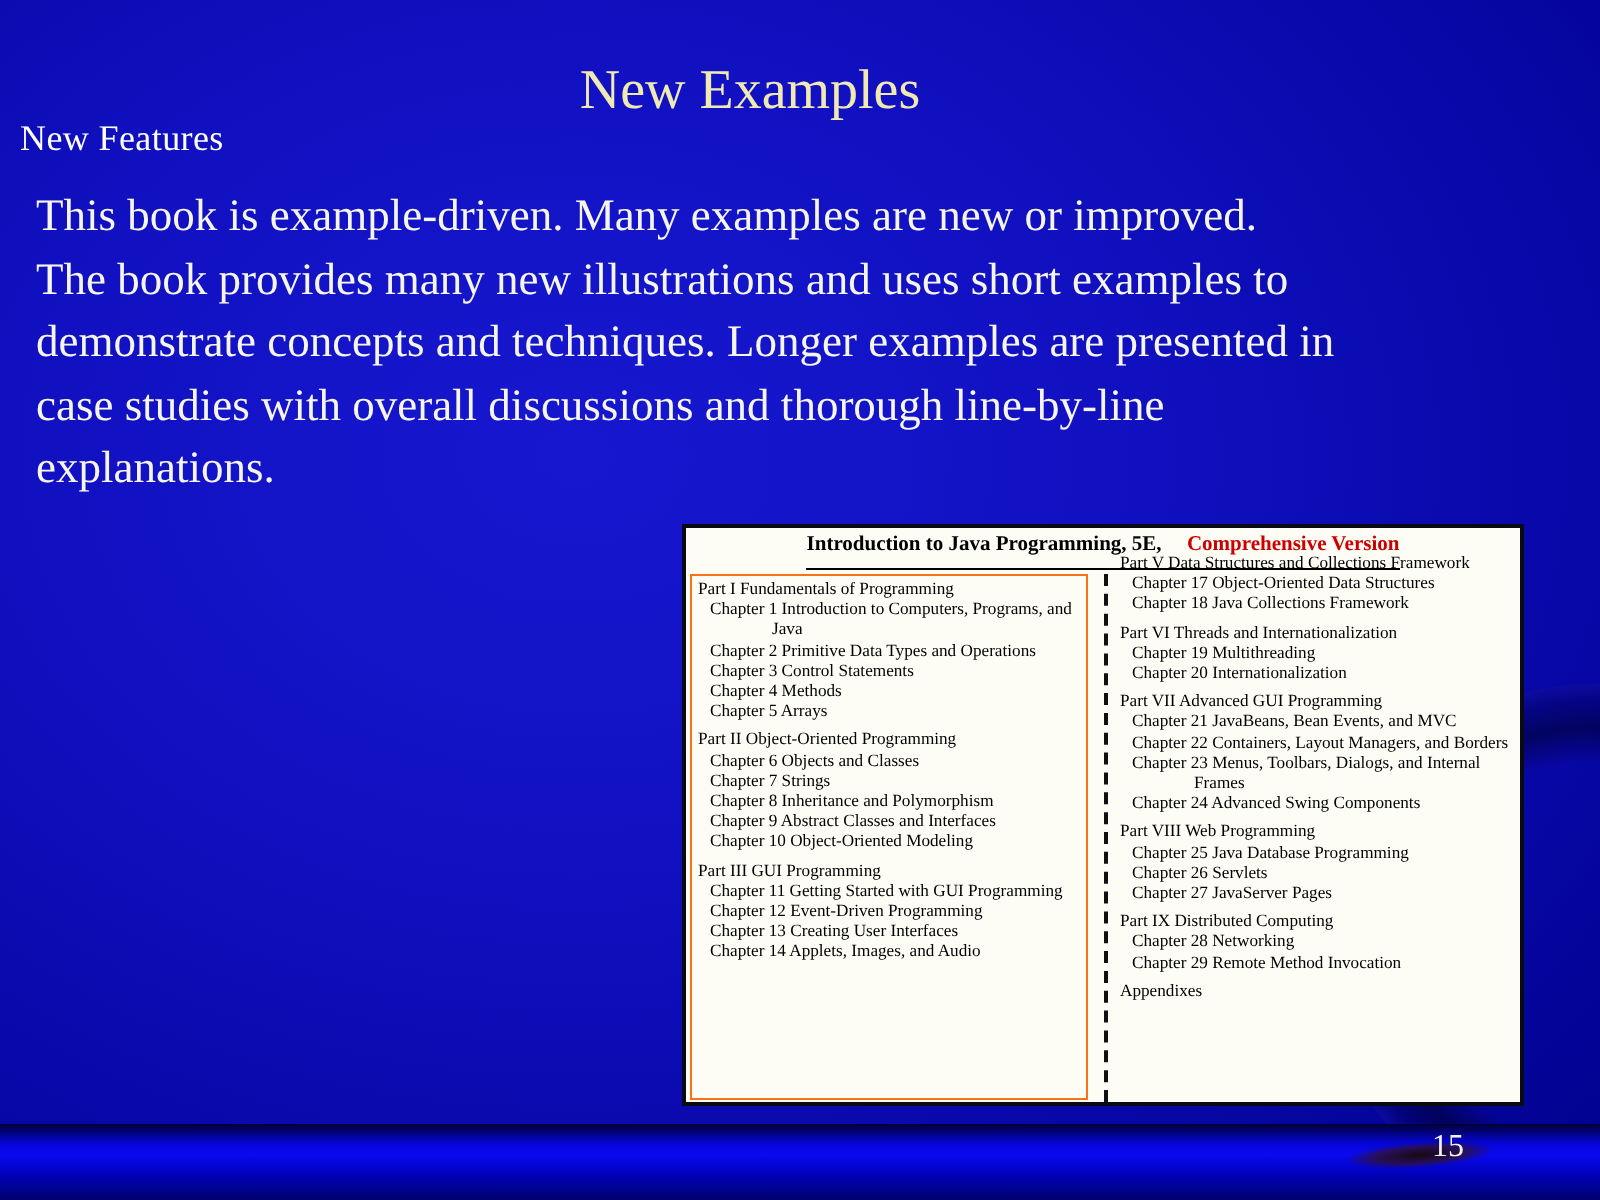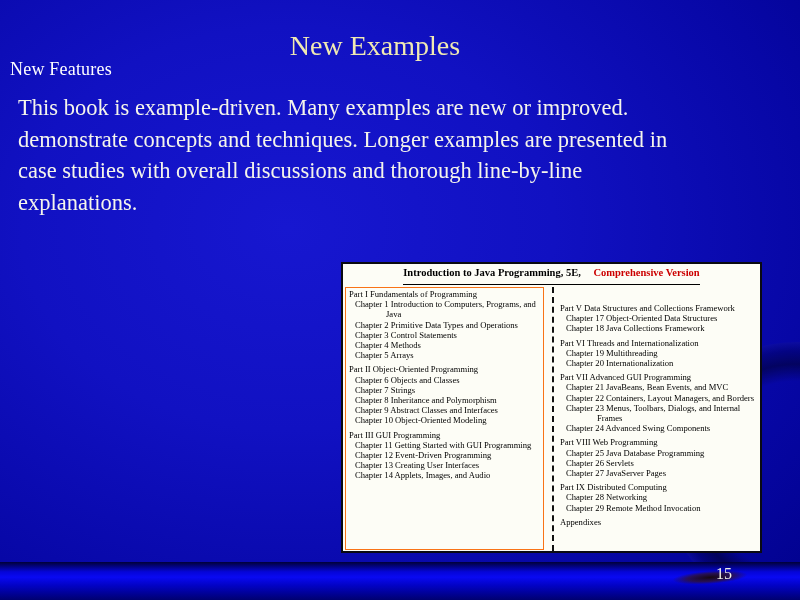--- a/index.html
+++ b/index.html
@@ -62,21 +62,21 @@
   }
   .toc-left{
     position:absolute;left:2px;top:23px;width:199px;height:263px;
     border:1px solid #f97316;box-sizing:border-box;padding:1px 2px;overflow:hidden;
   }
   .toc-divider{
     position:absolute;left:209px;top:23px;height:264px;width:0;
     border-left:2px dashed #111;
   }
   .toc-right{
-    position:absolute;left:215px;top:39px;width:202px;height:261px;
+    position:absolute;left:215px;top:12px;width:202px;height:261px;
     padding:0 1px;overflow:hidden;
   }
   .part-block{margin-bottom:4px;}
   .part-title{
     font-size:8.6px;line-height:10.2px;padding-left:1px;white-space:normal;
   }
   .toc-chapter{
     font-size:8.6px;line-height:10.2px;
     padding-left:38px;text-indent:-31px;
   }
@@ -85,20 +85,21 @@
 <body>
 
 <div class="slide">
 
   <div class="corner-label">New Features</div>
 
   <div class="title">New Examples</div>
 
   <div class="body-text" id="body-text">
       <div class="body-line">This book is example-driven. Many examples are new or improved.</div>
+      <div class="body-line">The book provides many new illustrations and uses short examples to</div>
       <div class="body-line">demonstrate concepts and techniques. Longer examples are presented in</div>
       <div class="body-line">case studies with overall discussions and thorough line-by-line</div>
       <div class="body-line">explanations.</div>
     </div>
 
   <div class="ring"></div>
   <div class="band"></div>
   <div class="comet"></div>
 
   <div class="toc-panel">

